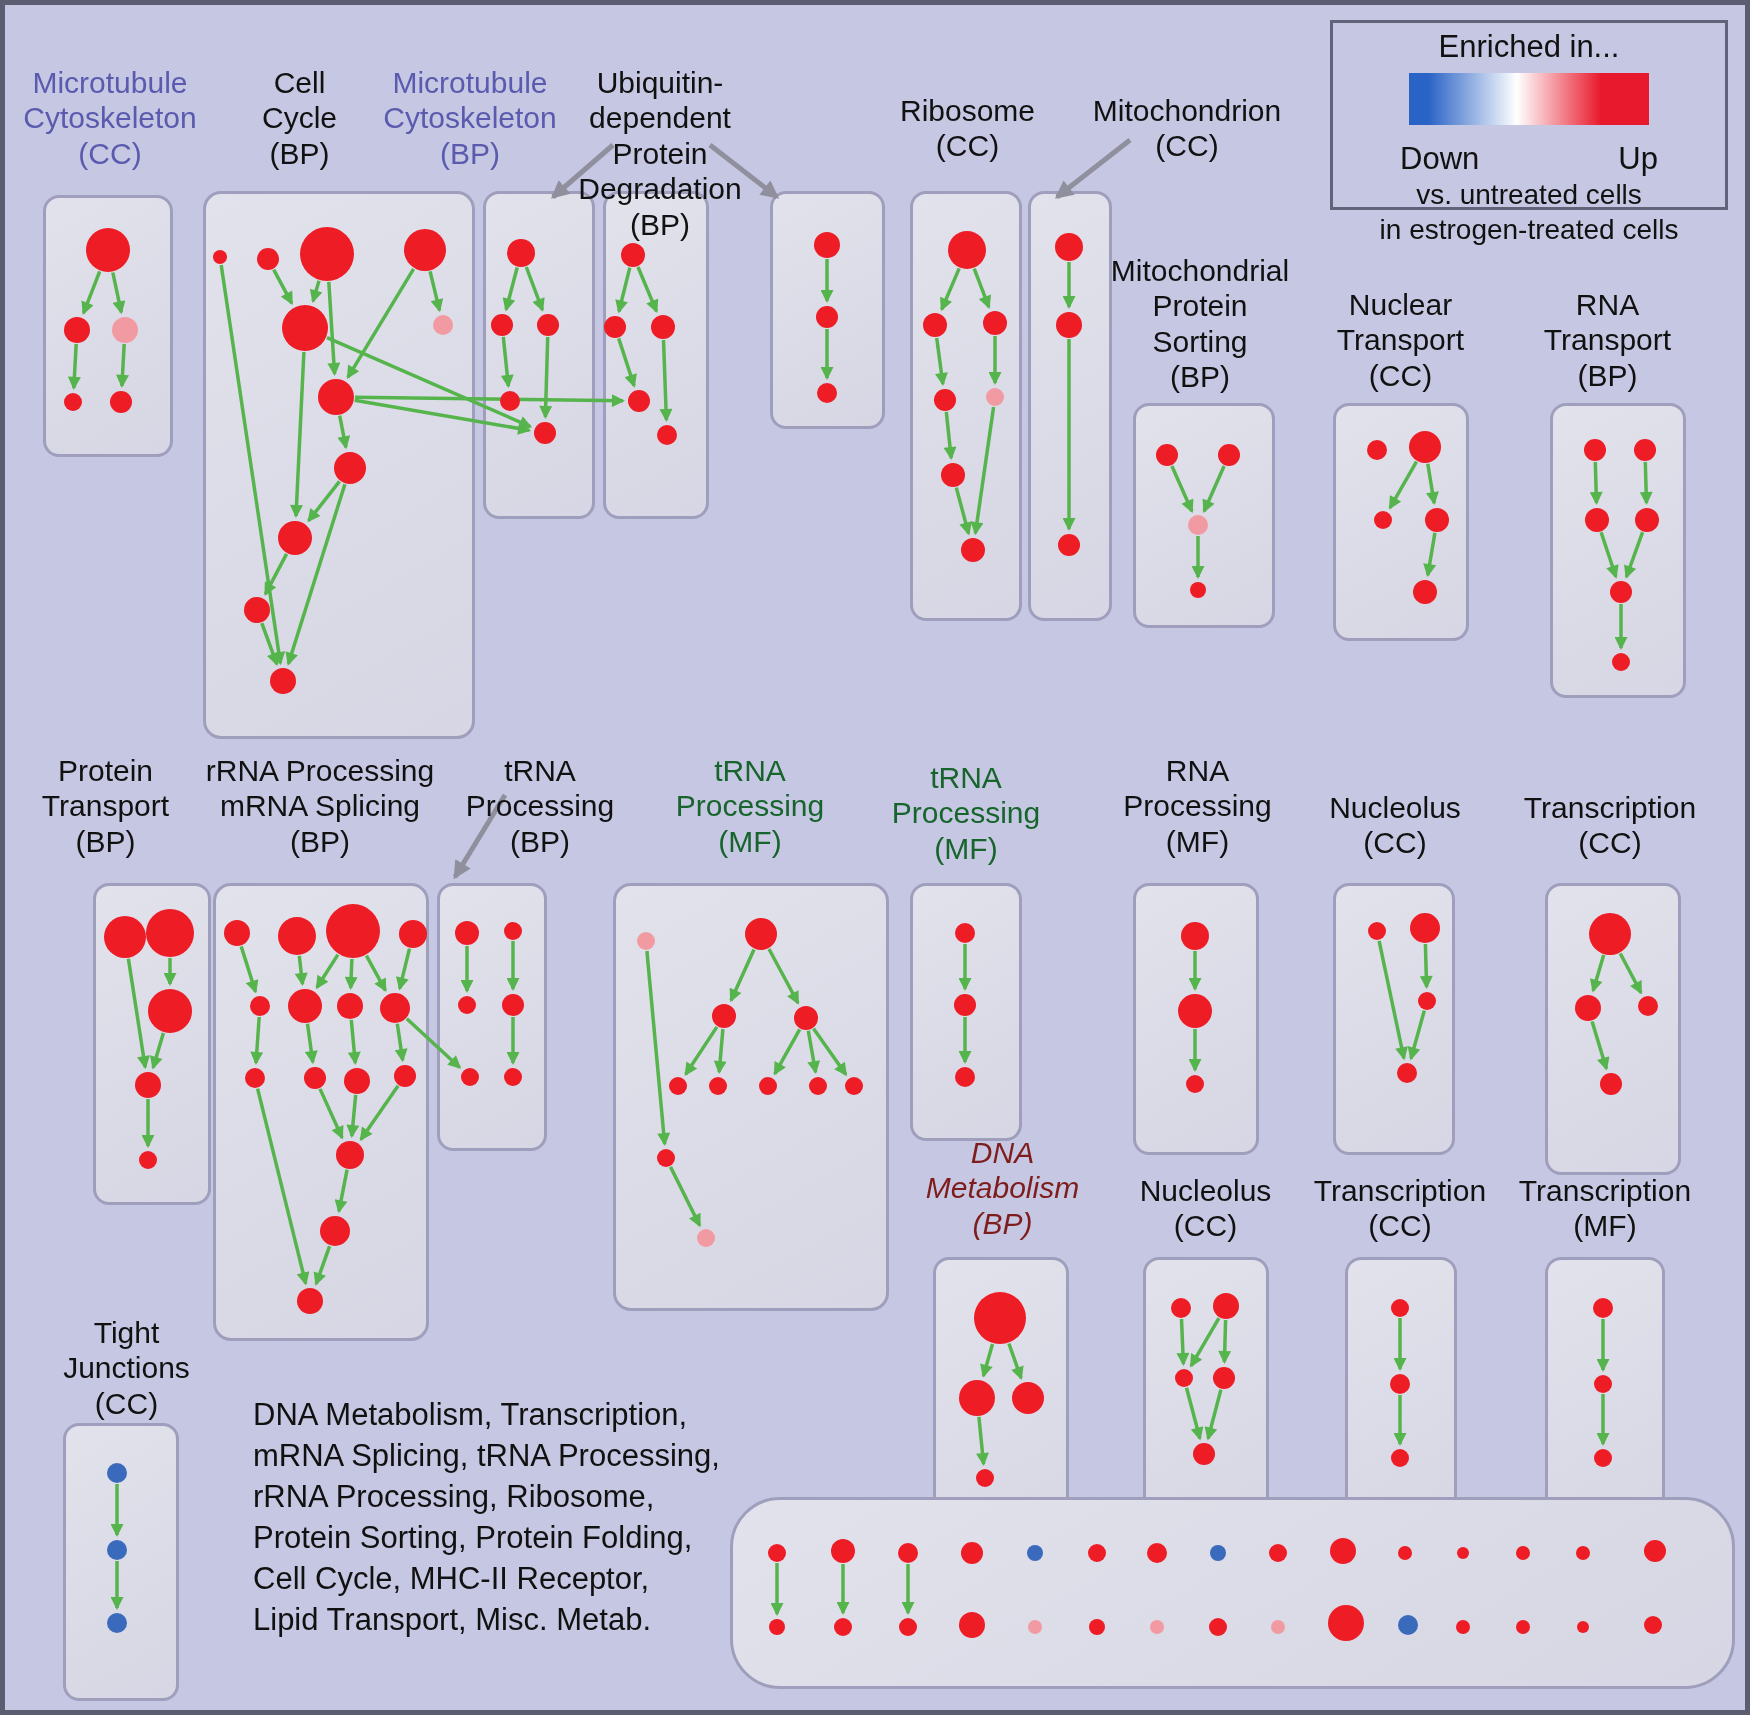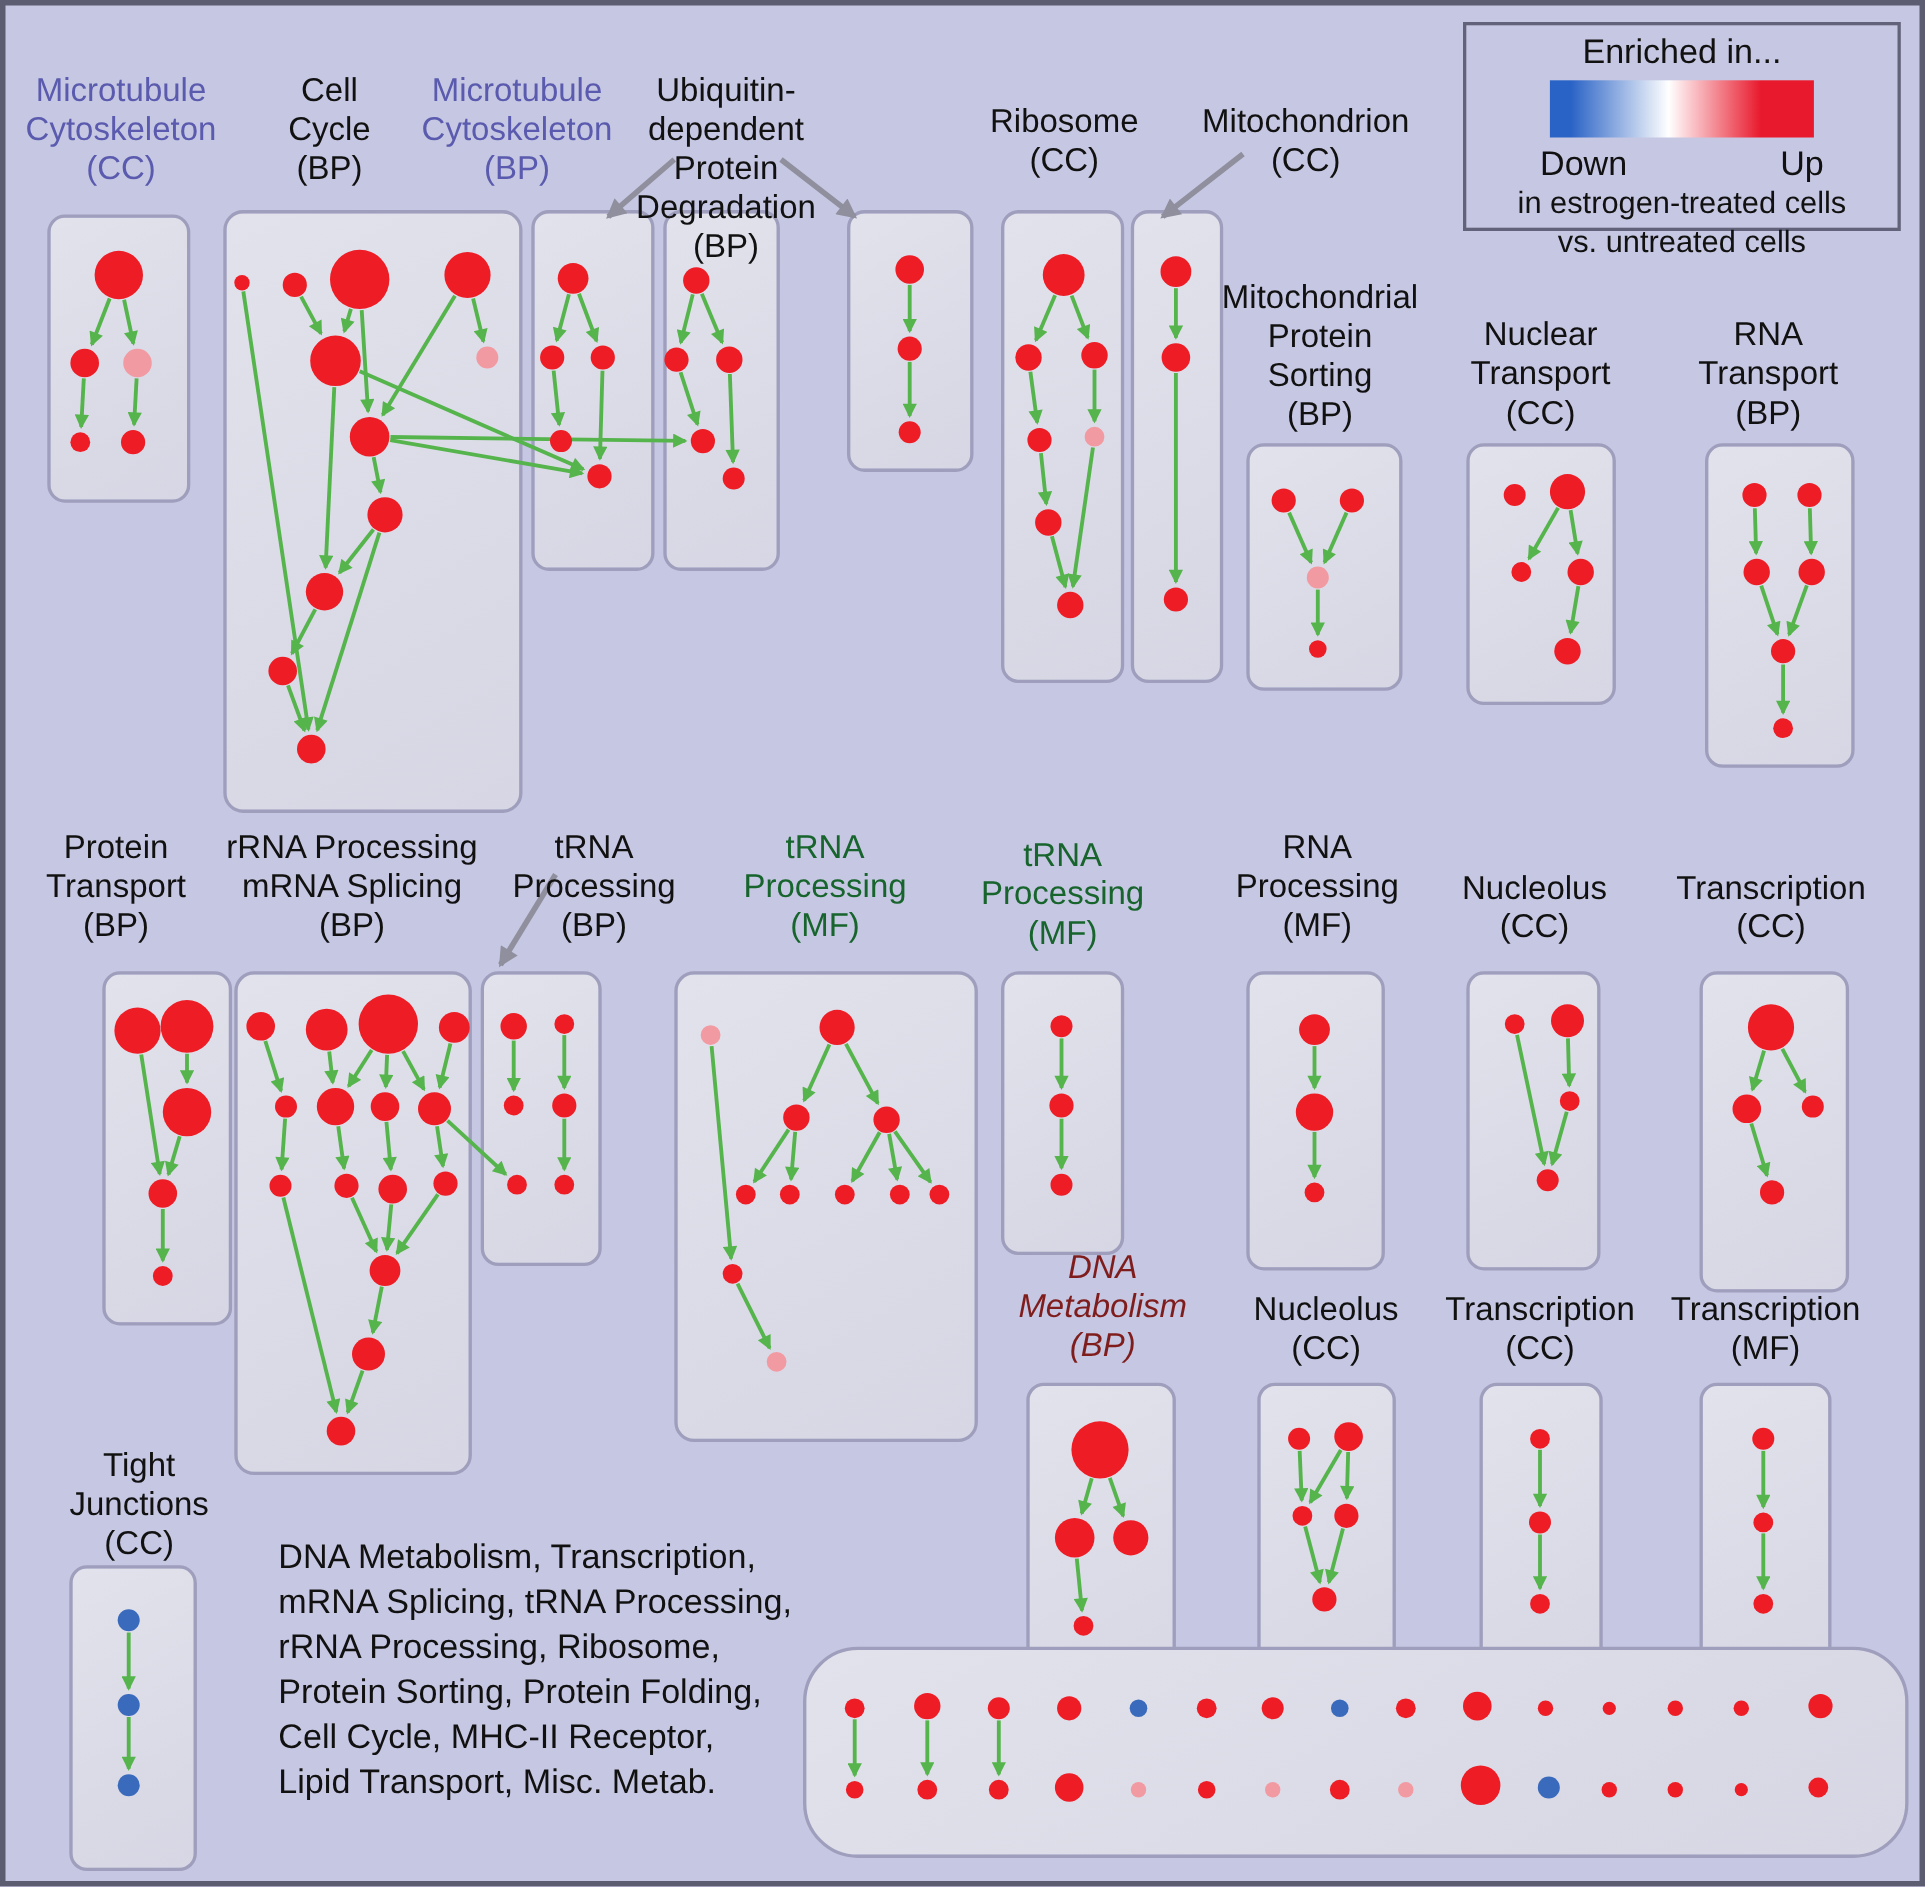--- a/index.html
+++ b/index.html
@@ -32,21 +32,21 @@
     left: 1325px; top: 15px;
     width: 398px; height: 190px;
     border: 3px solid;
     text-align: center;
     padding-top: 6px;
     z-index: 4;
   }
   .legend-title { font-size: 31px; color: #111; }
   .legend-bar { width: 240px; height: 52px; margin: 8px auto 0 auto; }
   .legend-updown {
-    width: 258px; margin: 6px auto 0 auto;
+    width: 258px; margin: 16px auto 0 auto;
     display: flex; justify-content: space-between;
     font-size: 31px; color: #111;
   }
   .legend-sub { font-size: 28px; line-height: 1.25; color: #111; }
   .misc-text {
     position: absolute;
     left: 248px; top: 1390px;
     font-size: 31px; line-height: 1.32;
     white-space: pre;
     color: #111;
@@ -433,22 +433,22 @@
 (CC)</div>
     </div>
 
   <div class="legend" id="legend" style="border-color: rgb(98, 98, 122);">
     <div class="legend-title">Enriched in...</div>
     <div class="legend-bar" id="legend-bar" style="background: linear-gradient(90deg, rgb(42, 99, 198) 0%, rgb(42, 99, 198) 8%, rgb(255, 255, 255) 45%, rgb(232, 25, 44) 80%, rgb(232, 25, 44) 100%);"></div>
     <div class="legend-updown">
       <span>Down</span>
       <span>Up</span>
     </div>
+    <div class="legend-sub">vs. untreated cells</div>
     <div class="legend-sub">in estrogen-treated cells</div>
-    <div class="legend-sub">vs. untreated cells</div>
   </div>
 
   <div class="misc-text">DNA Metabolism, Transcription,
 mRNA Splicing, tRNA Processing,
 rRNA Processing, Ribosome,
 Protein Sorting, Protein Folding,
 Cell Cycle, MHC-II Receptor,
 Lipid Transport, Misc. Metab.</div>
 
 </div>

